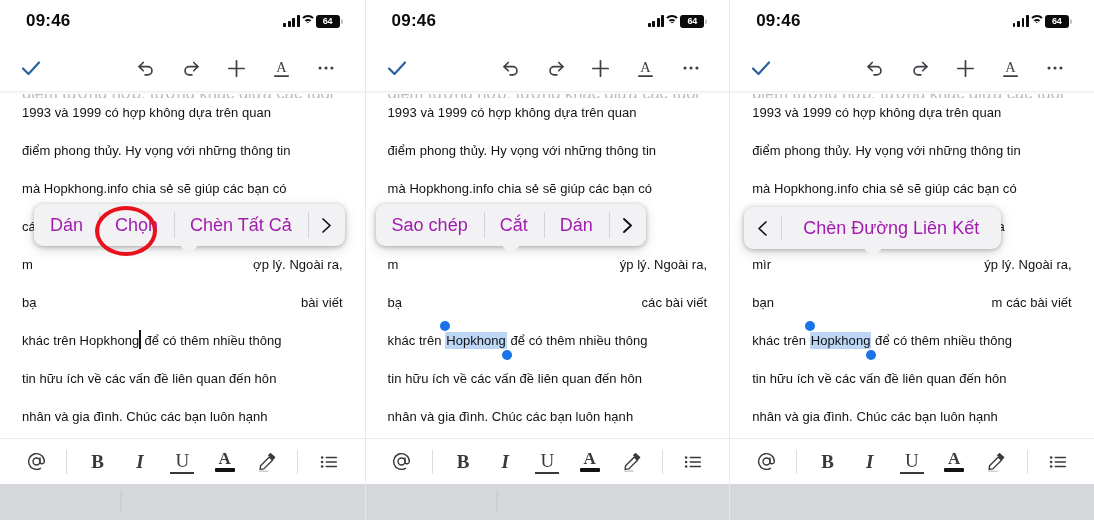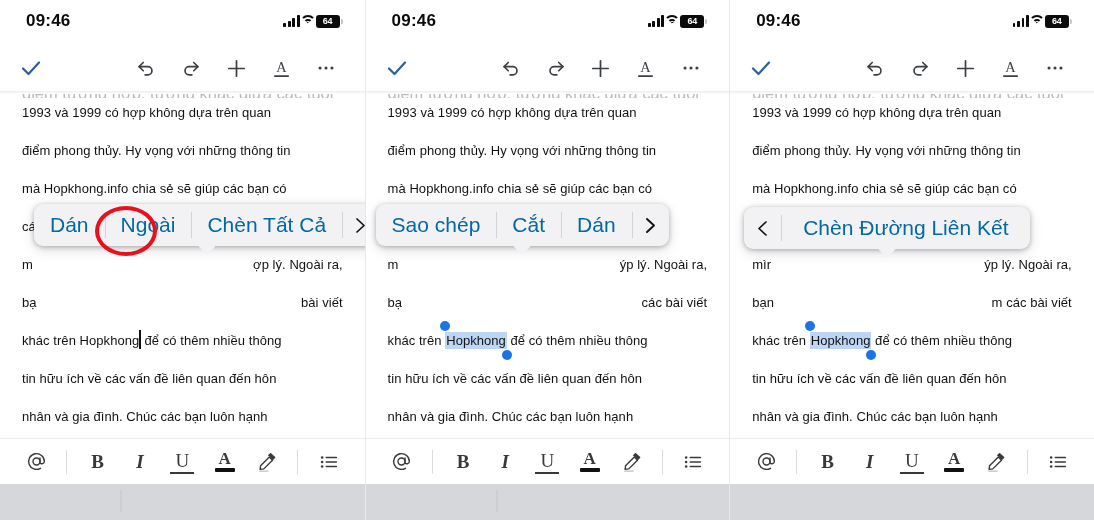--- a/index.html
+++ b/index.html
@@ -64,21 +64,21 @@
   .handle.up { top:-11px; left:-5px; }
   .handle.dn { bottom:-11px; right:-5px; }
 
   
   .ctx { position:absolute; background:#f2f2f4; border-radius:9px;
          box-shadow:0 1px 5px rgba(0,0,0,.28), 0 4px 14px rgba(0,0,0,.13);
          display:flex; align-items:stretch; height:42px; z-index:6; }
   .ctx::after { content:""; position:absolute; left:50%; bottom:-6px; width:13px; height:13px;
                 transform:translateX(-50%) rotate(45deg); background:#f2f2f4; border-radius:2px; z-index:-1; }
   .ctx .it { display:flex; align-items:center; justify-content:center; padding:0 16px;
-             font-size:21px; color:#0369a1; white-space:nowrap; position:relative; }
+             font-size:18px; color:#a21caf; white-space:nowrap; position:relative; }
   .ctx .it + .it::before { content:""; position:absolute; left:0; top:8px; bottom:8px;
                             width:1px; background:#d3d3d6; }
   .ctx .chev { padding:0 13px; }
 
   
   .circle { position:absolute; border:4px solid #e8111b; border-radius:50%; z-index:9;
             pointer-events:none; }
 
   
   .fmtbar { position:absolute; left:0; right:0; bottom:36px; height:46px; background:#fff;
@@ -185,21 +185,21 @@
           <span>bạ</span>
           <span>bài viết</span>
         </div>
         <div class="line"><span>khác trên </span><span>Hopkhong</span><span class="caret"></span><span> để có thêm nhiều thông</span></div>
         <div class="line">tin hữu ích về các vấn đề liên quan đến hôn</div>
         <div class="line">nhân và gia đình. Chúc các bạn luôn hạnh</div>
         <div class="line">phúc.</div>
 
         <div class="ctx" style="left:34px; top:110px;">
           <div class="it">Dán</div>
-          <div class="it">Ngoài</div>
+          <div class="it">Chọn</div>
           <div class="it">Chèn Tất Cả</div>
           <div class="it chev">
             <svg width="11" height="17" viewBox="0 0 11 17">
               <path d="M2 2 L9 8.5 L2 15" fill="none" stroke="#111214" stroke-width="1.7" stroke-linecap="round" stroke-linejoin="round"></path>
             </svg>
           </div>
         </div>
       </div>
 
       <div class="circle" style="left:95px; top:206px; width:62px; height:50px;"></div>

